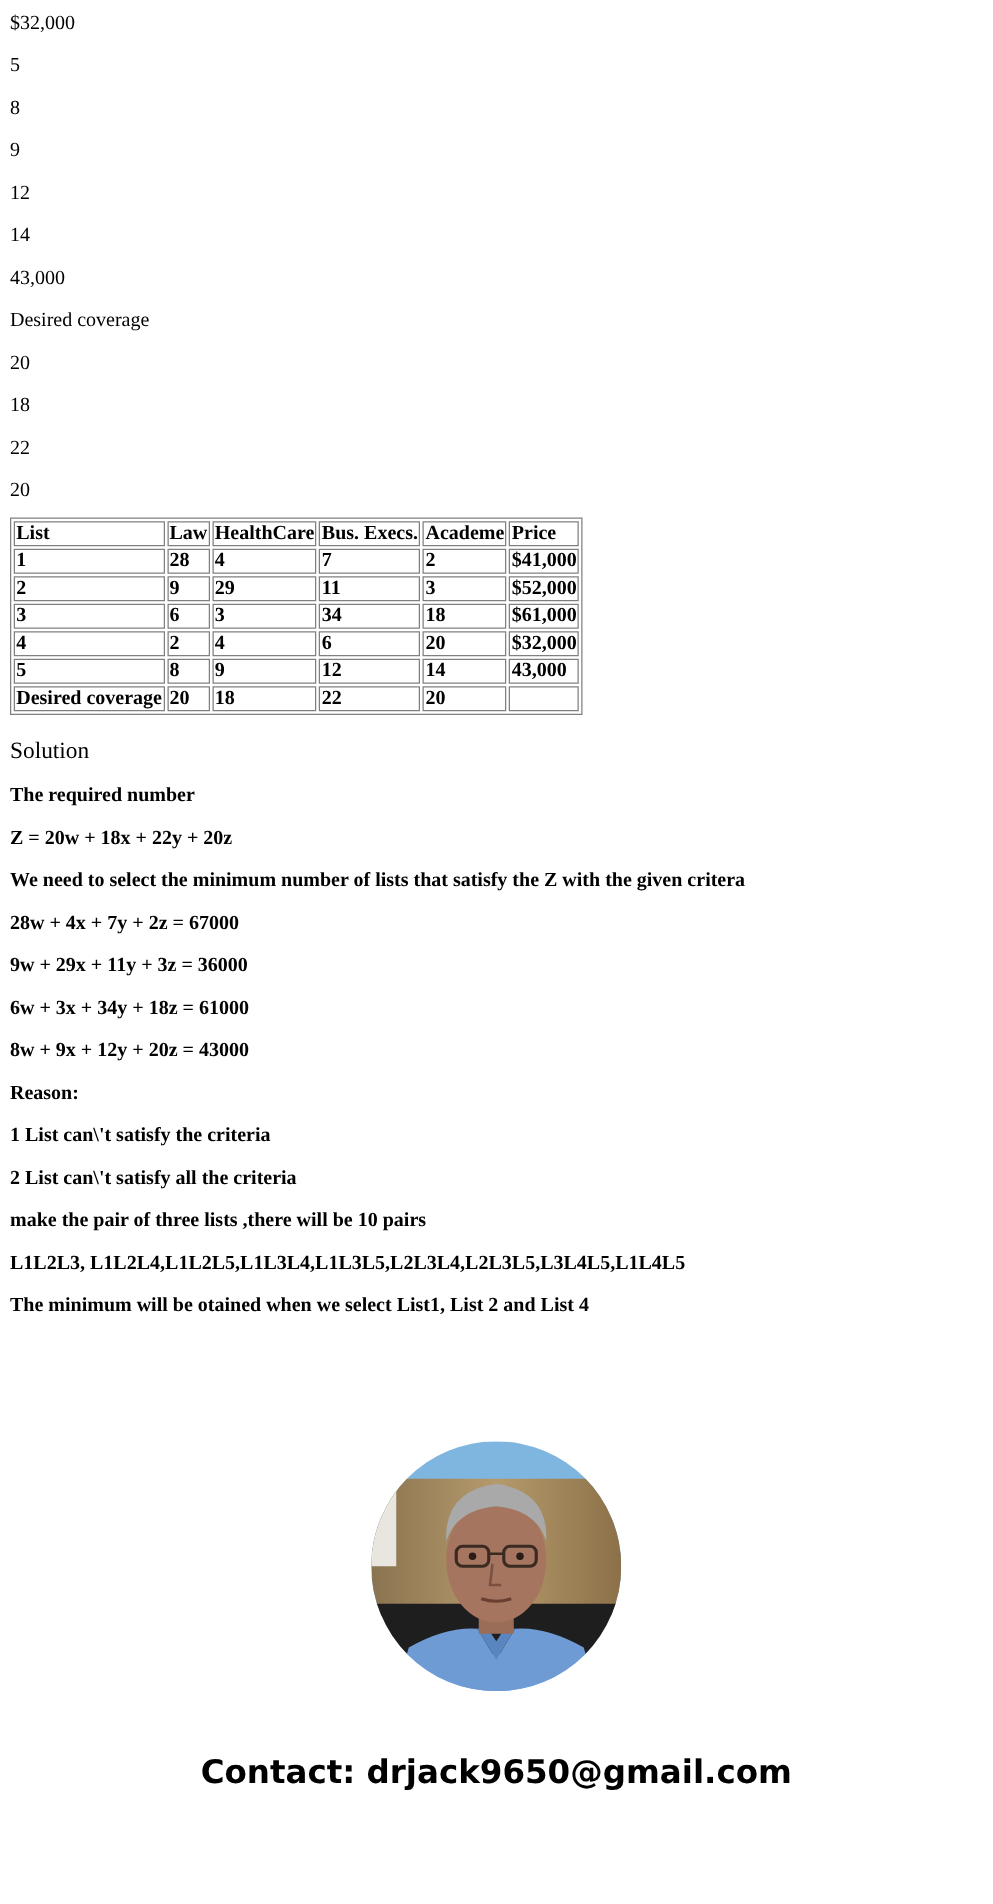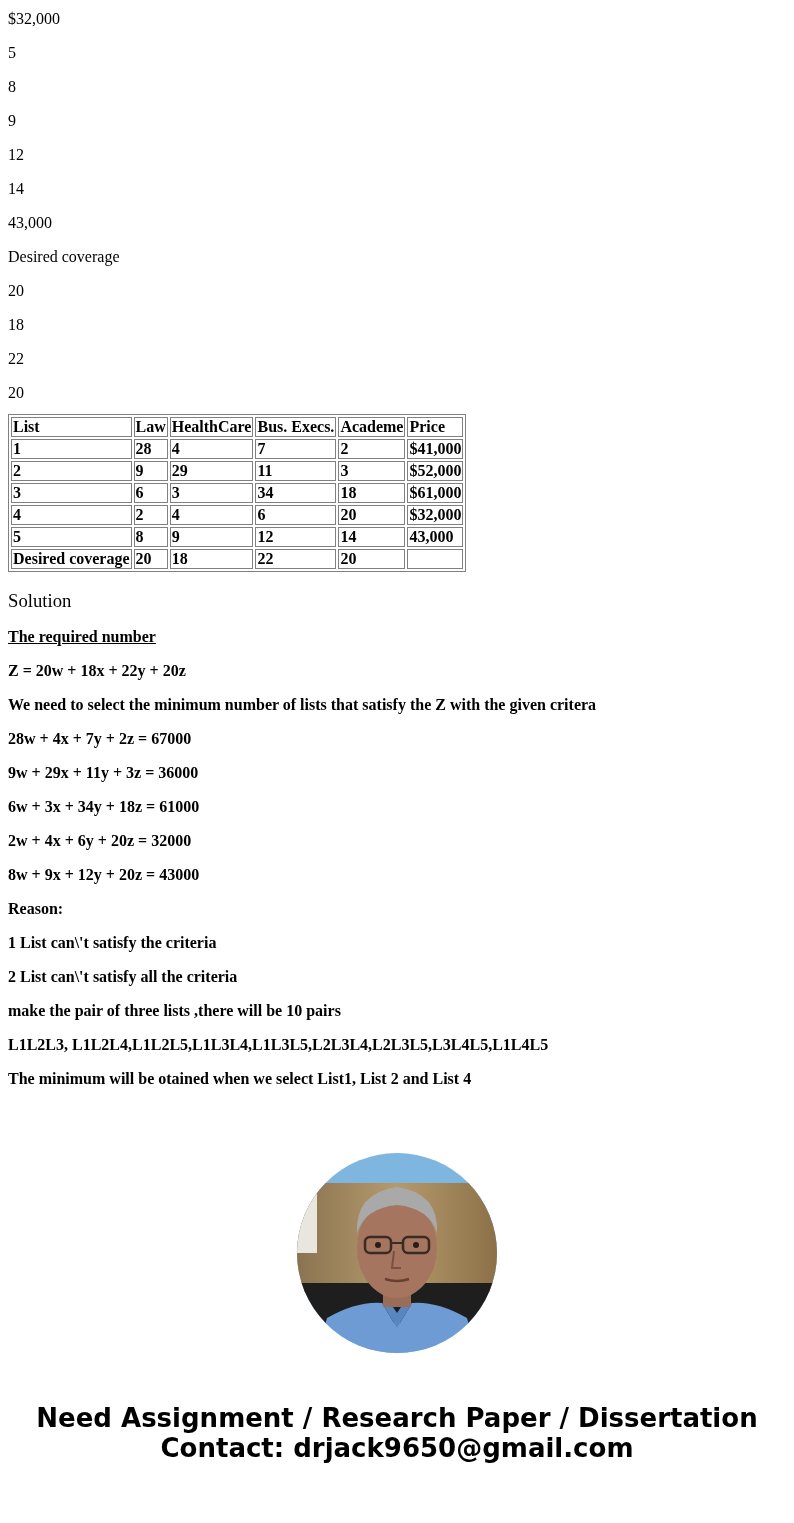--- a/index.html
+++ b/index.html
@@ -20,21 +20,21 @@
     margin-top: 6px; font-size: 16px; font-weight: bold;
   }
   table.data td {
     border: 1px solid #808080; padding: 0 1px; line-height: 18px; height: 18px;
     vertical-align: top; white-space: nowrap;
   }
   h3.sol-heading {
     font-size: 18.7px; font-weight: normal; margin: 18px 0 0 0; line-height: 22px;
   }
   .sol p { font-weight: bold; height: 34px; padding-top: 12px; box-sizing: border-box; }
-  .sol p:first-child { padding-top: 16px; height: 38px; text-decoration: underline; }
+  .sol p:first-child { padding-top: 16px; height: 38px; }
   .avatar {
     position: absolute; left: 297px; top: 1153px; width: 200px; height: 200px;
     border-radius: 50%; overflow: hidden;
   }
   .avatar svg { display: block; }
   .promo {
     position: absolute; left: 0; top: 1403px; width: 794px; text-align: center;
     font-family: "DejaVu Sans", sans-serif; font-weight: bold; font-size: 26px;
     line-height: 30px; color: #000;
   }
@@ -121,21 +121,20 @@
     </table>
 
   <h3 class="sol-heading">Solution</h3>
   <div class="sol">
     <p>The required number</p>
     <p>Z = 20w + 18x + 22y + 20z</p>
     <p>We need to select the minimum number of lists that satisfy the Z with the given critera</p>
     <p>28w + 4x + 7y + 2z = 67000</p>
     <p>9w + 29x + 11y + 3z = 36000</p>
     <p>6w + 3x + 34y + 18z = 61000</p>
-    <p>2w + 4x + 6y + 20z = 32000</p>
     <p>8w + 9x + 12y + 20z = 43000</p>
     <p>Reason:</p>
     <p>1 List can\'t satisfy the criteria</p>
     <p>2 List can\'t satisfy all the criteria</p>
     <p>make the pair of three lists ,there will be 10 pairs</p>
     <p>L1L2L3, L1L2L4,L1L2L5,L1L3L4,L1L3L5,L2L3L4,L2L3L5,L3L4L5,L1L4L5</p>
     <p>The minimum will be otained when we select List1, List 2 and List 4</p>
   </div>
 </div>
 
@@ -166,15 +165,14 @@
     <rect x="106" y="84" width="26" height="16" rx="5" fill="none" stroke="#3a2a22" stroke-width="2.5"></rect>
     <line x1="94" y1="90" x2="106" y2="90" stroke="#3a2a22" stroke-width="2"></line>
     <circle cx="81" cy="92" r="3" fill="#2a1c16"></circle>
     <circle cx="119" cy="92" r="3" fill="#2a1c16"></circle>
     <path d="M97 98 L95 115 L104 115" fill="none" stroke="#7a5040" stroke-width="2"></path>
     <path d="M88 126 Q100 130 112 126" fill="none" stroke="#6a3f32" stroke-width="2.5"></path>
   </svg>
 </div>
 
 <div class="promo">
-  <div>Need Assignment / Research Paper / Dissertation</div>
   <div>Contact: drjack9650@gmail.com</div>
 </div>
 
 </body></html>

